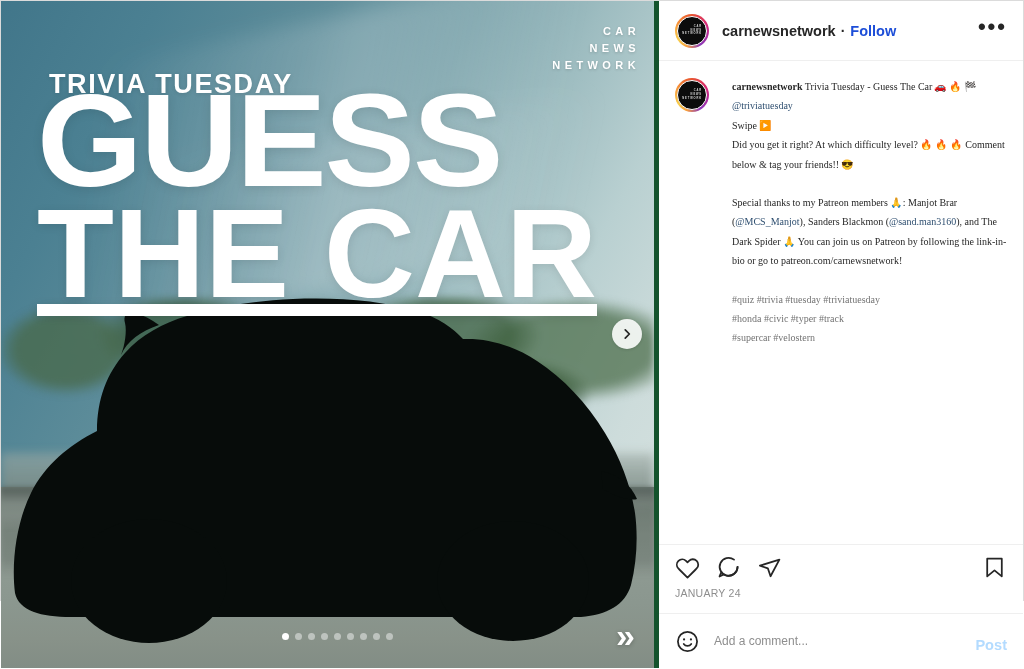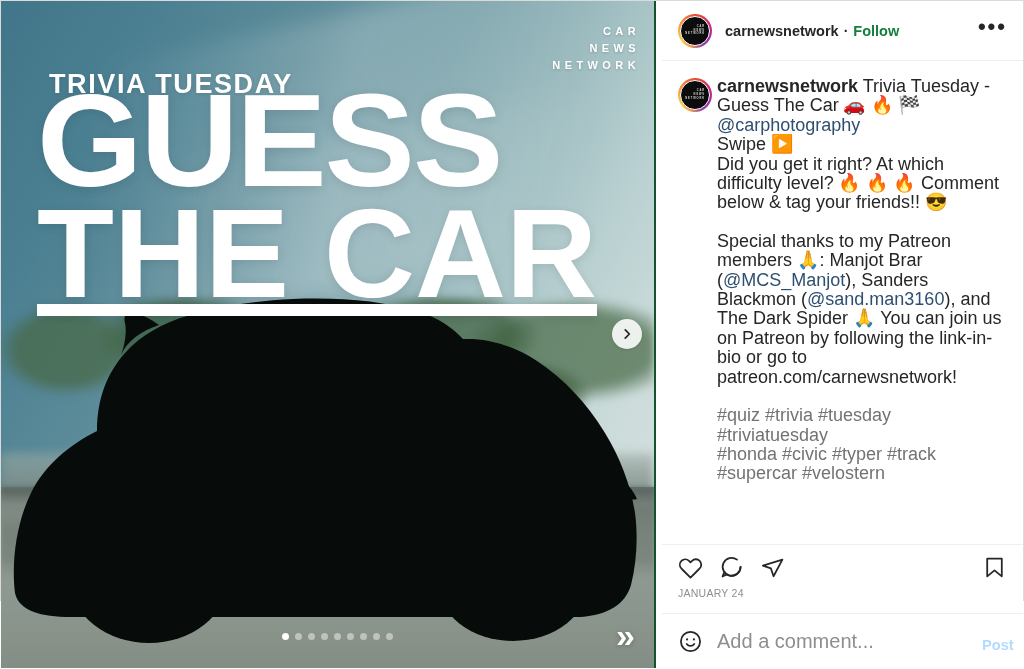--- a/index.html
+++ b/index.html
@@ -208,22 +208,21 @@
     cursor: pointer;
   }
 
   
   .side {
     width: 369px;
     flex: 0 0 369px;
     height: 667px;
     display: flex; flex-direction: column;
     background: #ffffff;
-    border-left: 2px solid #14532d;
-    padding-left: 6px;
+    border-left: 5px solid #14532d;
   }
 
   .side-header {
     display: flex; align-items: center;
     padding: 14px 16px;
     border-bottom: 1px solid #efefef;
     height: 60px;
     flex: 0 0 60px;
   }
   .avatar-ring {
@@ -253,21 +252,21 @@
     white-space: nowrap;
   }
   .header-name {
     margin-left: 13px;
     font-size: 14.5px;
     font-weight: 700;
     color: #262626;
   }
   .hdr-dot { color:#262626; font-size: 14px; margin: 0 5px; font-weight:700; }
   .follow {
-    color: #15803d;
+    color: #1d4ed8;
     font-size: 14.5px;
     font-weight: 700;
     cursor: pointer;
   }
   .more-dots {
     margin-left: auto;
     color: #262626;
     font-size: 22px;
     line-height: 8px;
     letter-spacing: 2px;
@@ -286,26 +285,27 @@
   .cap-row { display: flex; }
   .cap-avatar-ring {
     width: 34px; height: 34px;
     border-radius: 50%;
     padding: 2px;
     background: conic-gradient(from 200deg, #f9a03c, #f7cd4c 10%, #f9a03c 24%, #e8532f 44%, #d62976 62%, #b02a9e 74%, #8a3ab9 86%, #f9a03c 100%);
     flex: 0 0 34px;
     margin-top: 1px;
   }
   .cap-body {
-    margin-left: 5px;
-    font-size: 18px;
+    margin-left: 23px;
+    font-size: 10px;
     line-height: 19.4px;
     color: #262626;
     word-wrap: break-word;
     overflow-wrap: break-word;
+    font-family: Liberation Serif, serif;
   }
   .cap-user { font-weight: 700; color: #262626; }
   .mention { color: #2f4f70; }
   .hashtags { color: #737373; }
   .cap-para { margin-top: 19px; }
   .caption-fade {
     position: absolute;
     left: 0; right: 0; bottom: 0;
     height: 26px;
     background: linear-gradient(180deg, rgba(255,255,255,0), #ffffff 72%);
@@ -341,21 +341,21 @@
     display: flex; align-items: center;
     padding: 0 16px;
     height: 55px;
     flex: 0 0 55px;
   }
   .emoji-btn { cursor: pointer; display:flex; flex:0 0 auto; }
   .comment-input {
     flex: 1 1 auto;
     border: none; outline: none;
     font-family: "Liberation Sans", sans-serif;
-    font-size: 20px;
+    font-size: 12px;
     color: #262626;
     margin-left: 14px;
     background: transparent;
   }
   .comment-input::placeholder { color: #8e8e8e; }
   .post-btn {
     color: #b3dbff;
     font-size: 14.6px;
     font-weight: 600;
     cursor: pointer;
@@ -458,21 +458,21 @@
       <div class="cap-row">
         <div class="cap-avatar-ring">
           <div class="avatar-inner">
             <span>CAR</span>
             <span>NEWS</span>
             <span>NETWORK</span>
           </div>
         </div>
         <div class="cap-body">
           <span class="cap-user">carnewsnetwork</span><span> Trivia Tuesday - Guess The Car 🚗 🔥 🏁</span>
-          <br><span class="mention">@carphotography</span>
+          <br><span class="mention">@triviatuesday</span>
           <br><span>Swipe ▶️</span>
           <br><span>Did you get it right? At which difficulty level? 🔥 🔥 🔥 Comment below &amp; tag your friends!! 😎</span>
 
           <div class="cap-para">
             <span>Special thanks to my Patreon members 🙏: Manjot Brar (</span><span class="mention">@MCS_Manjot</span><span>), Sanders Blackmon (</span><span class="mention">@sand.man3160</span><span>), and The Dark Spider 🙏 You can join us on Patreon by following the link-in-bio or go to patreon.com/carnewsnetwork!</span>
           </div>
 
           <div class="cap-para hashtags">
             <span>#quiz #trivia #tuesday #triviatuesday</span><br>
             <span>#honda #civic #typer #track</span><br>

